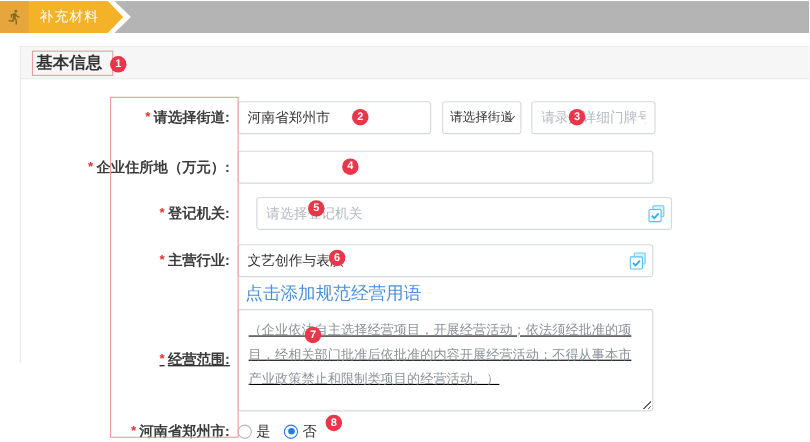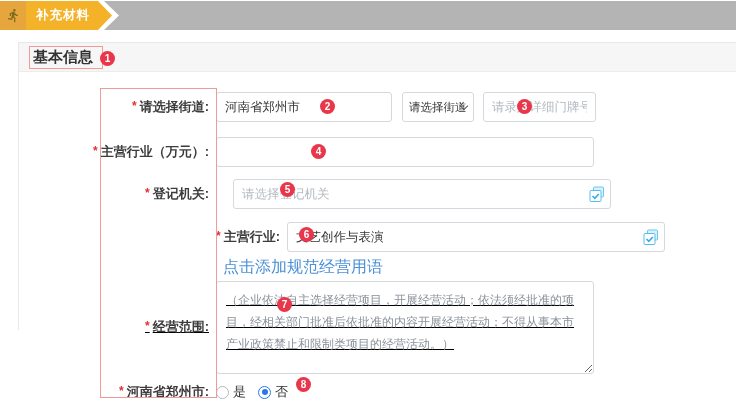--- a/index.html
+++ b/index.html
@@ -9,21 +9,21 @@
 
   
   .banner { position:absolute; top:1px; left:0; width:736px; height:29px; }
   .step-white-under { position:absolute; left:0; top:0; width:119px; height:29px; background:#fff;
     clip-path:polygon(0 0,104px 0,119px 50%,104px 100%,0 100%); z-index:2; }
   .step-active { position:absolute; left:0; top:0; width:112px; height:29px; background:#f4b229;
     clip-path:polygon(0 0,98px 0,112px 50%,98px 100%,0 100%); z-index:3; display:flex; align-items:center; }
   .step-icon-box { position:absolute; left:0; top:0; width:26px; height:29px; background:#e7a63d;
     display:flex; align-items:center; justify-content:center; }
   .step-label { position:absolute; left:36px; top:0; height:29px; line-height:29px;
-    color:#fff; font-size:12.5px; font-weight:bold; letter-spacing:1px; }
+    color:#fff; font-size:12.5px; font-weight:normal; letter-spacing:1px; }
   .step-next { position:absolute; left:100px; top:0; width:636px; height:29px; background:#b4b4b4; z-index:1;
     clip-path:polygon(0 0,100% 0,100% 100%,0 100%,14px 50%); }
 
   
   .panel { position:absolute; left:18px; top:42px; width:718px; height:288px;
     border-left:1px solid #e8e8e8; border-top:1px solid #e8e8e8; }
   .panel-header { height:29px; background:#f6f6f7; border-bottom:1px solid #ececec;
     display:flex; align-items:center; padding-left:14px; }
   .panel-title { font-size:15px; font-weight:bold; color:#333; }
   .panel-body { padding-top:20px; }
@@ -43,21 +43,21 @@
   .with-icon { position:relative; }
   .with-icon input { padding-right:26px; }
   .picker-icon { position:absolute; right:5px; top:7px; width:17px; height:17px; cursor:pointer; }
 
   .select-box { position:relative; width:72px; height:30px; border:1px solid #d5d9dd; border-radius:3px;
     margin:0 9px 0 10px; background:#fff; font-size:11.5px; color:#333; line-height:28px;
     padding-left:6px; cursor:pointer; }
   .chevron { position:absolute; right:6px; top:10px; width:6px; height:6px;
     border-right:1.5px solid #555; border-bottom:1.5px solid #555; transform:rotate(45deg); }
 
-  .m15 { margin-top:15px; } .m12 { margin-top:12px;gap:17px; } .m13 { margin-top:13px;justify-content:center; }
+  .m15 { margin-top:15px; } .m12 { margin-top:12px;gap:17px; } .m13 { margin-top:13px; }
 
   .link-row { margin-top:5px; }
   .add-link { margin-left:204px; font-size:16px; color:#4a90d9; text-decoration:none; cursor:pointer; }
 
   .scope-row { margin-top:3px;text-decoration:underline; }
   .scope-row .row-label { line-height:16px; padding-top:38px; }
   textarea.scope { width:378px; height:93px; border:1px solid #d5d9dd; border-radius:3px;
     padding:7px 9px; font-size:12px; line-height:1.85; color:#8a929b; font-family:inherit;
     resize:both; outline:none; }
 
@@ -112,21 +112,21 @@
           <input class="txt w-main" value="河南省郑州市" style="">
           <div class="select-box">
             <span>请选择街道</span>
             <span class="chevron"></span>
           </div>
           <input class="txt w-detail" placeholder="请录入详细门牌号,例" style="">
         </div>
       </div>
 
       <div class="row m15">
-        <div class="row-label"><span class="req">*</span><span>主营行业（万元）:</span></div>
+        <div class="row-label"><span class="req">*</span><span>企业住所地（万元）:</span></div>
         <div class="ctl">
           <input class="txt w-full" value="" style="">
         </div>
       </div>
 
       <div class="row m12">
         <div class="row-label"><span class="req">*</span><span>登记机关:</span></div>
         <div class="ctl with-icon">
           <input class="txt w-full" placeholder="请选择登记机关" style="">
           <span class="picker-icon">

